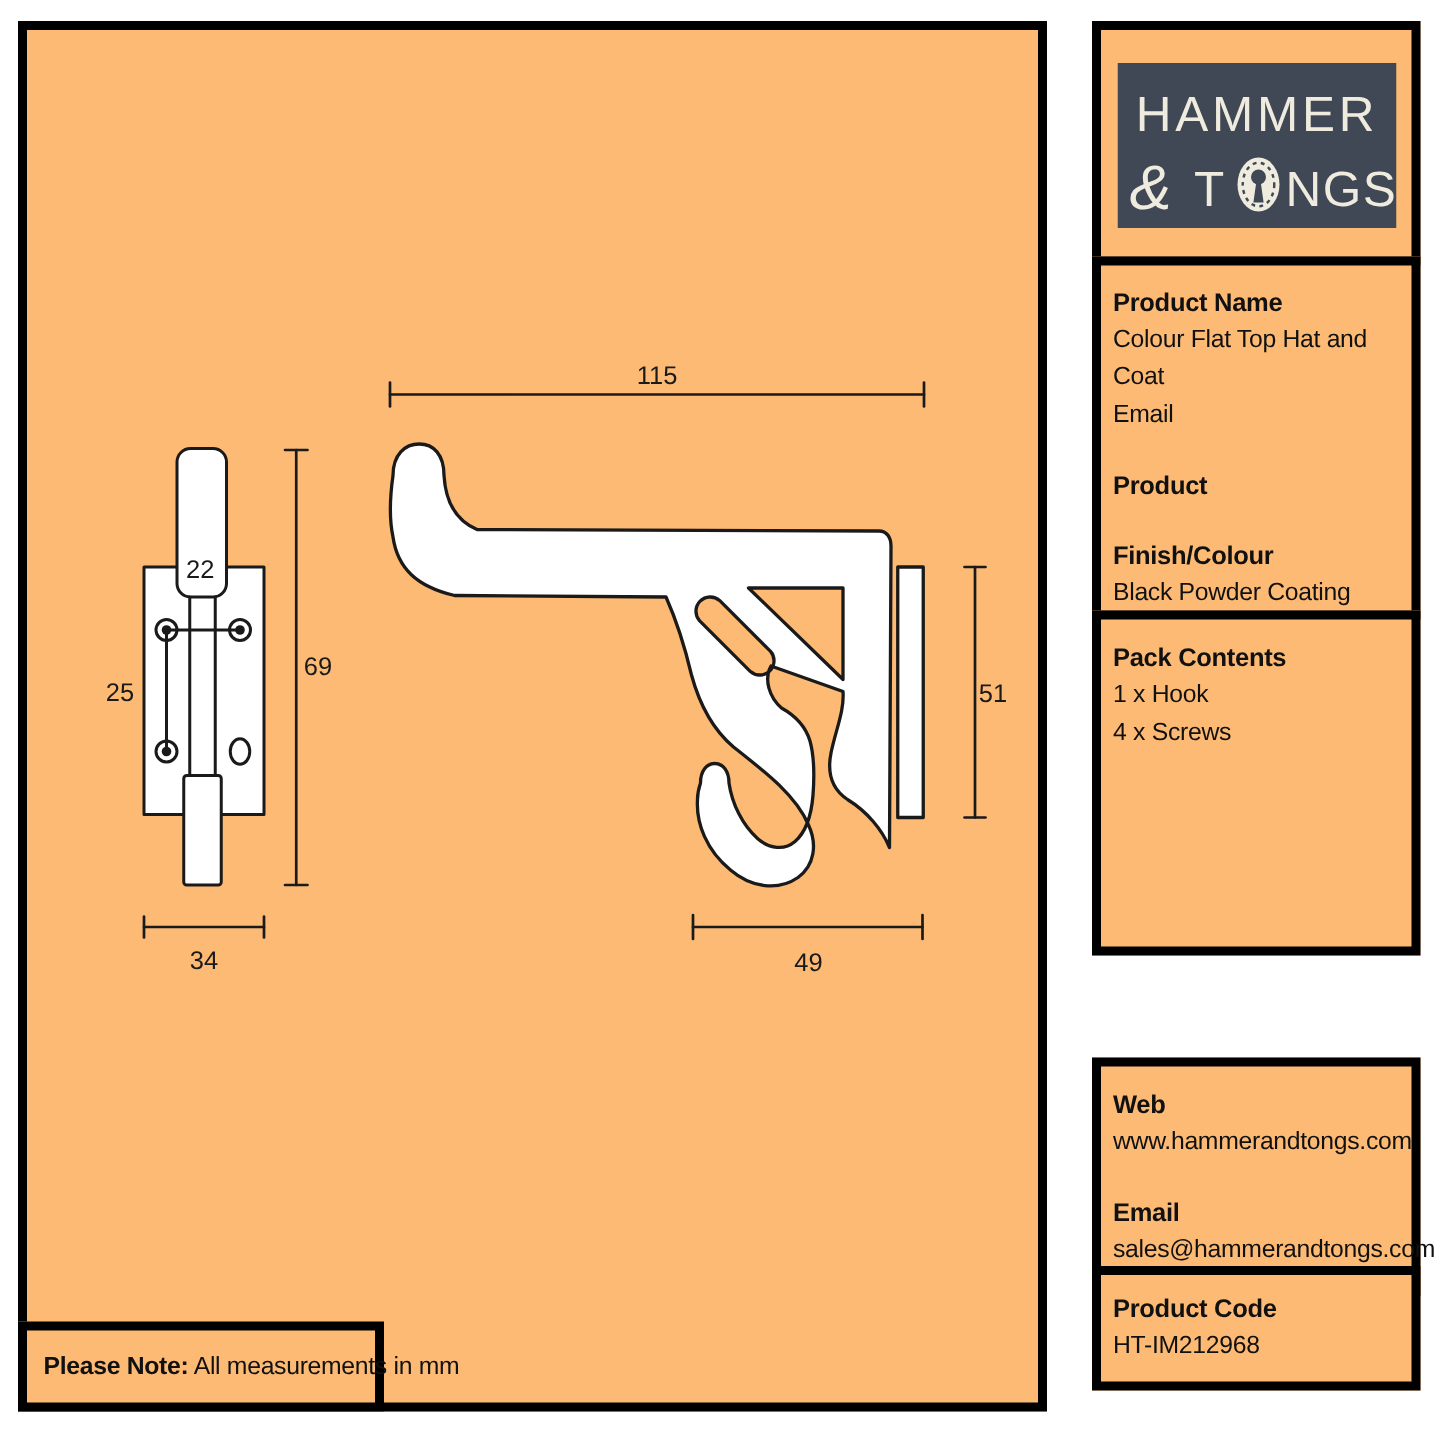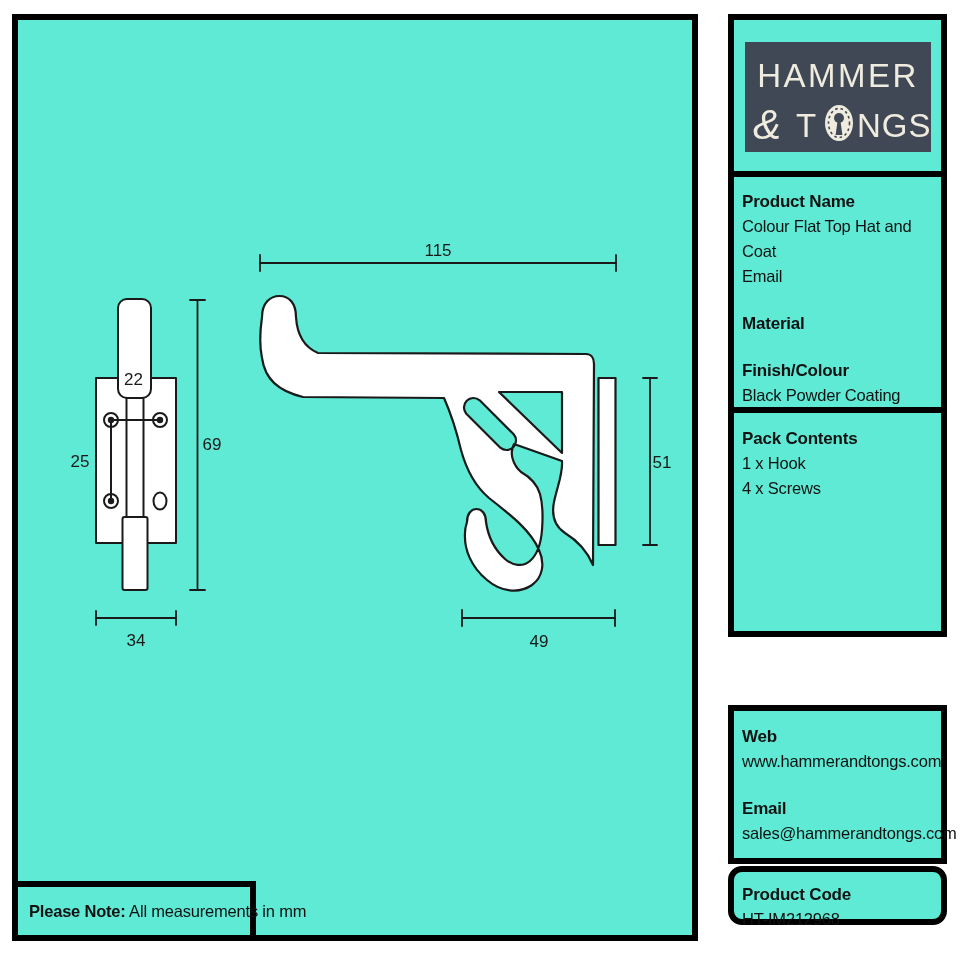--- a/index.html
+++ b/index.html
@@ -2,33 +2,33 @@
 <html><head>
 <meta charset="utf-8">
 <style>
   html,body{margin:0;padding:0;}
   body{
     width:960px;height:960px;position:relative;background:#ffffff;
     font-family:"Liberation Sans", sans-serif;color:#111;
     -webkit-font-smoothing:antialiased;
   }
   .box{
-    position:absolute;background:#5eead4;border:6px solid #000;box-sizing:border-box;
+    position:absolute;background:#fdba74;border:6px solid #000;box-sizing:border-box;
   }
   #main-box{left:12px;top:14px;width:686px;height:927px;}
   #drawing-svg{position:absolute;left:0;top:0;width:960px;height:960px;z-index:3;}
   #note-box{left:12px;top:881px;width:244px;height:60px;z-index:6;display:flex;align-items:center;}
   #note-box .note-text{padding-left:11px;font-size:16.5px;letter-spacing:-0.2px;white-space:nowrap;}
   #note-box b{font-weight:bold;}
   .sec{left:728px;width:219px;z-index:4;}
   #sec-logo{top:14px;height:163px;}
   #sec-product{top:171px;height:242px;}
   #sec-pack{top:407px;height:230px;}
   #sec-contact{top:705px;height:159px;}
-  #sec-code{top:866px;height:59px;border-radius:14px;}
+  #sec-code{top:844px;height:83px;}
   .sec .inner{padding:12px 6px 0 8px;font-size:16.5px;line-height:25px;letter-spacing:-0.2px;}
   #sec-pack .inner, #sec-contact .inner{padding-top:13px;}
   .sec h3{margin:0;font-size:17px;line-height:25px;font-weight:bold;letter-spacing:-0.2px;}
   .sec h3.gap{margin-top:22px;}
   .sec .val{display:block;}
   #logo-svg{position:absolute;left:745px;top:42px;width:186px;height:110px;z-index:5;}
   svg text{font-family:"Liberation Sans", sans-serif;}
 </style>
 </head>
 <body>
@@ -154,21 +154,21 @@
     <path d="M 90.6,93 L 97.4,93 L 95.5,79.5 L 92.5,79.5 Z" fill="#3f4854"></path>
   </g>
   <text x="112" y="95" font-size="33" letter-spacing="1" fill="#efebde">NGS</text>
 </svg>
 
 <div class="box sec" id="sec-product">
   <div class="inner">
     <h3>Product Name</h3>
     <span class="val">Colour Flat Top Hat and Coat</span>
     <span class="val">Email</span>
-    <h3 class="gap">Material</h3>
+    <h3 class="gap">Product</h3>
     <h3 class="gap">Finish/Colour</h3>
     <span class="val">Black Powder Coating</span>
   </div>
 </div>
 
 <div class="box sec" id="sec-pack">
   <div class="inner">
     <h3>Pack Contents</h3>
     <span class="val">1 x Hook</span>
     <span class="val">4 x Screws</span>

